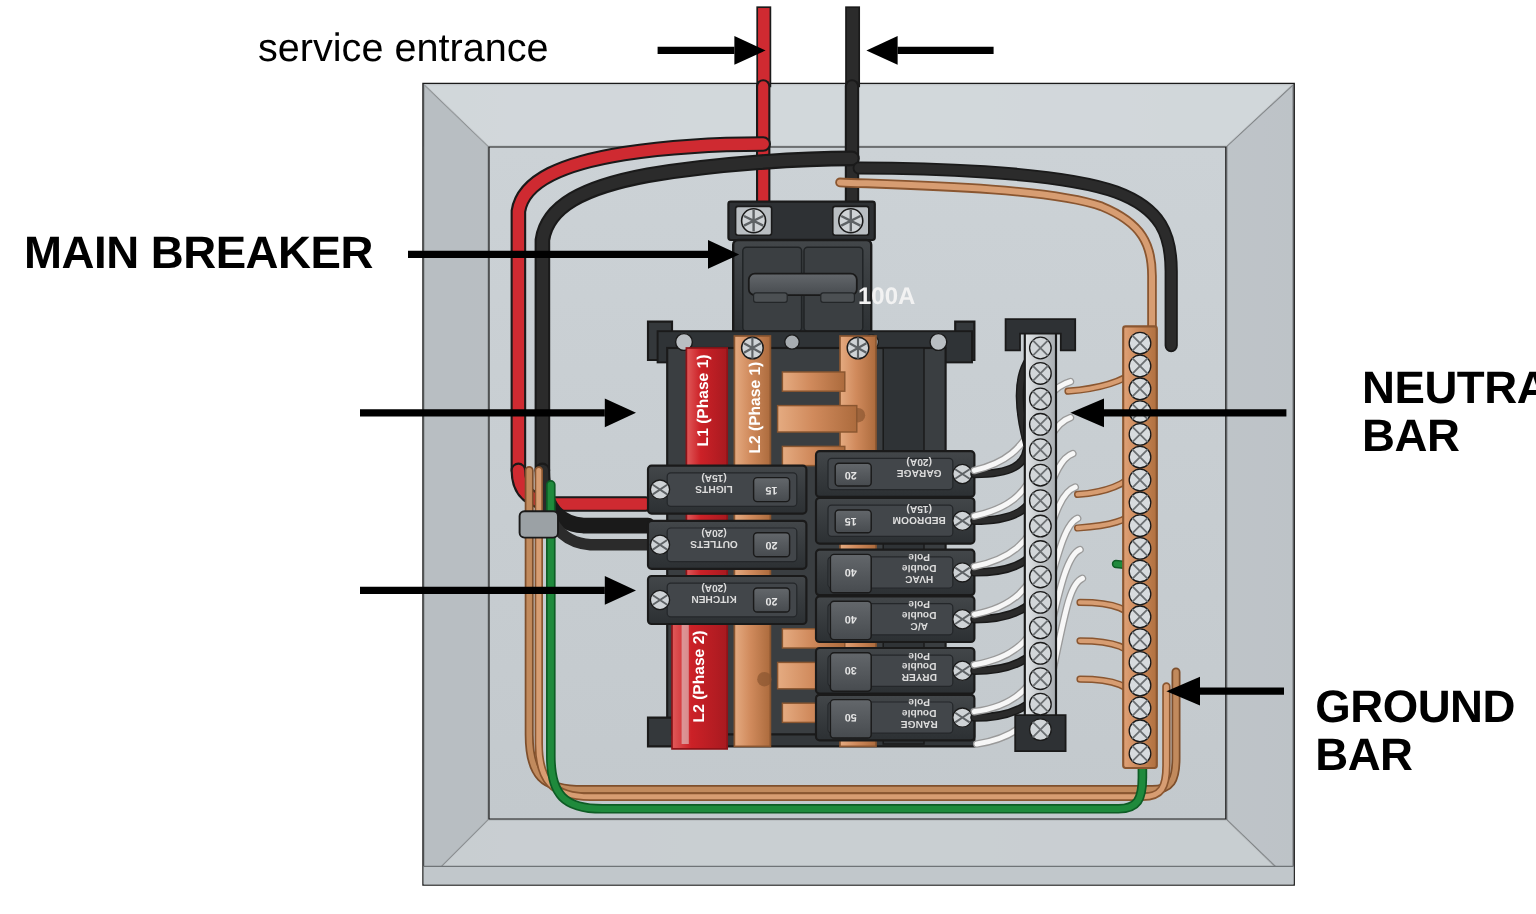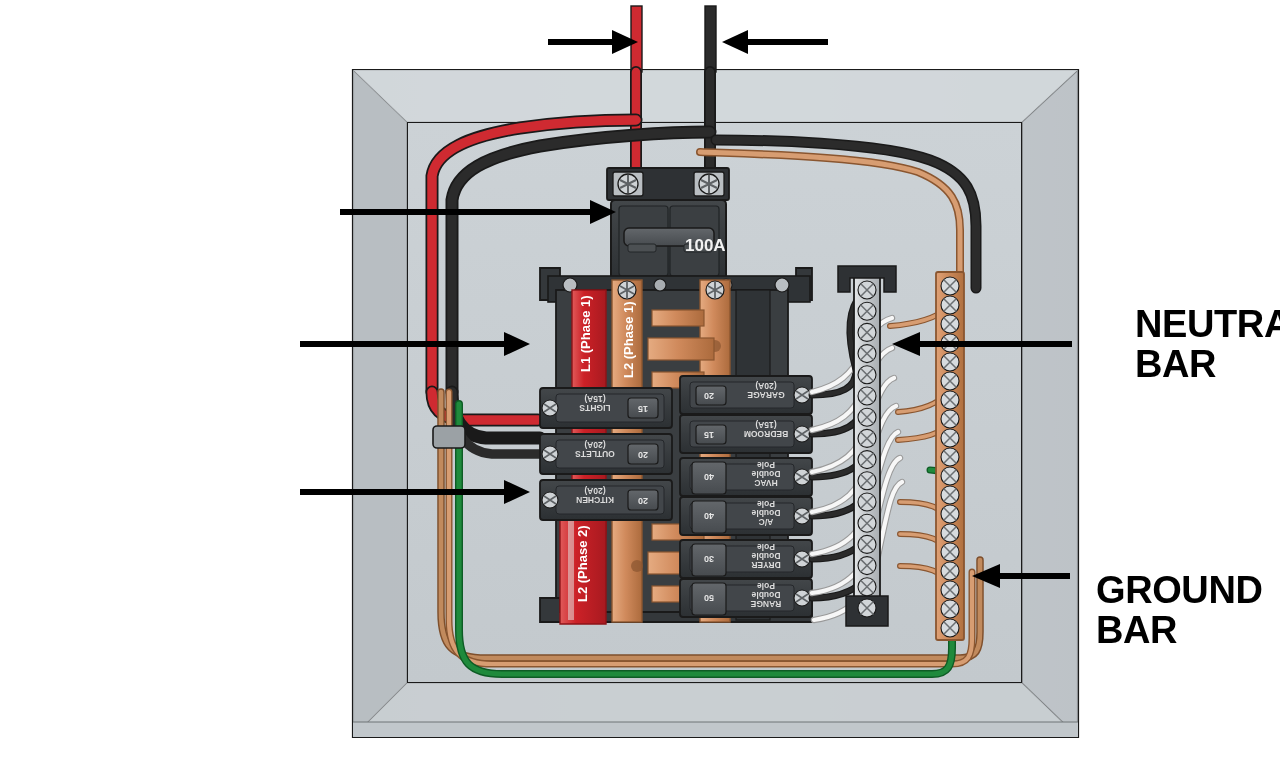--- a/index.html
+++ b/index.html
@@ -57,23 +57,24 @@
     font-size: 9px;
     color: #e6e6e6;
     transform-origin: 50% 50%;
     transform: rotate(180deg);
     white-space: nowrap;
   }
   .mainamp {
     position: absolute;
     font-family: "Liberation Sans", sans-serif;
     font-weight: bold;
-    font-size: 17px;
+    font-size: 20px;
     color: #f2f2f2;
     white-space: nowrap;
+    margin-left: 30px;
   }
 </style>
 </head>
 <body>
 
 <div id="stage">
 
   <svg id="diagram" viewBox="0 0 1280 762">
     <defs>
       <linearGradient id="gFace" x1="0" y1="0" x2="1" y2="0">
@@ -554,21 +555,23 @@
       <polygon points="504,480 530,492 504,504" fill="#000"></polygon>
 
       <line x1="1072" y1="344" x2="920" y2="344" stroke="#000" stroke-width="6"></line>
       <polygon points="920,332 892,344 920,356" fill="#000"></polygon>
 
       <line x1="1070" y1="576" x2="1000" y2="576" stroke="#000" stroke-width="6"></line>
       <polygon points="1000,564 972,576 1000,588" fill="#000"></polygon>
     </g>
   </svg>
 
-
+  <div class="lbl se" style="left:215px; top:23px;">service entrance</div>
+
+  <div class="lbl big" style="left:20px; top:192px;">MAIN BREAKER</div>
 
 
 
   <div class="lbl big" style="left:1135px; top:305px;">NEUTRAL
 BAR</div>
 
   <div class="lbl big" style="left:1082px; top:571px;margin-left:14px;">GROUND
 BAR</div>
 
   <div class="rotlbl" style="left:578px; top:372px; transform:rotate(-90deg);">L1 (Phase 1)</div>

